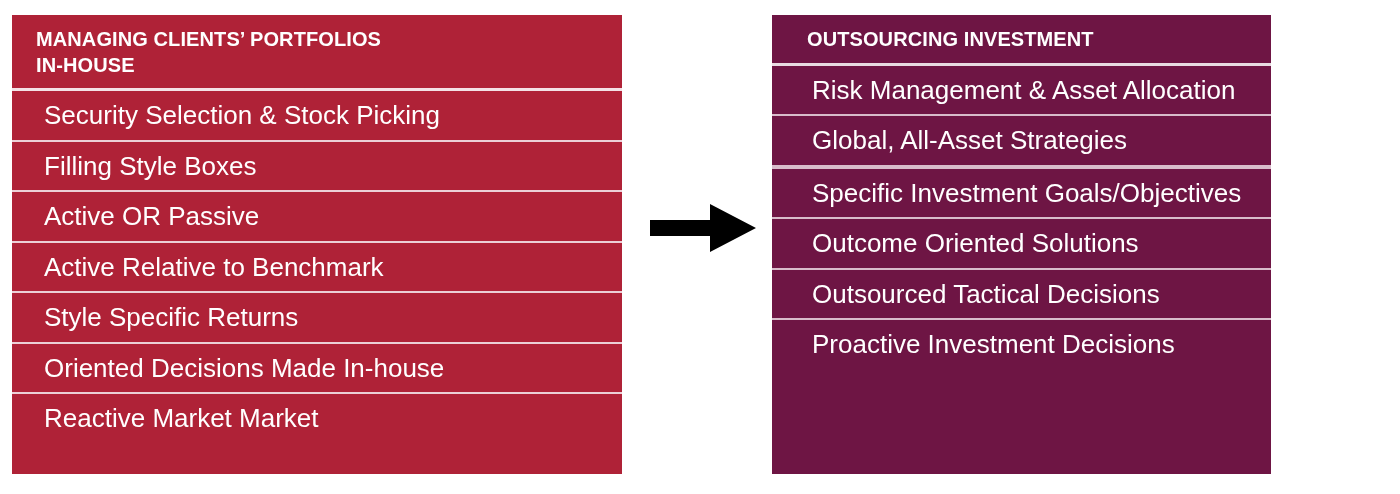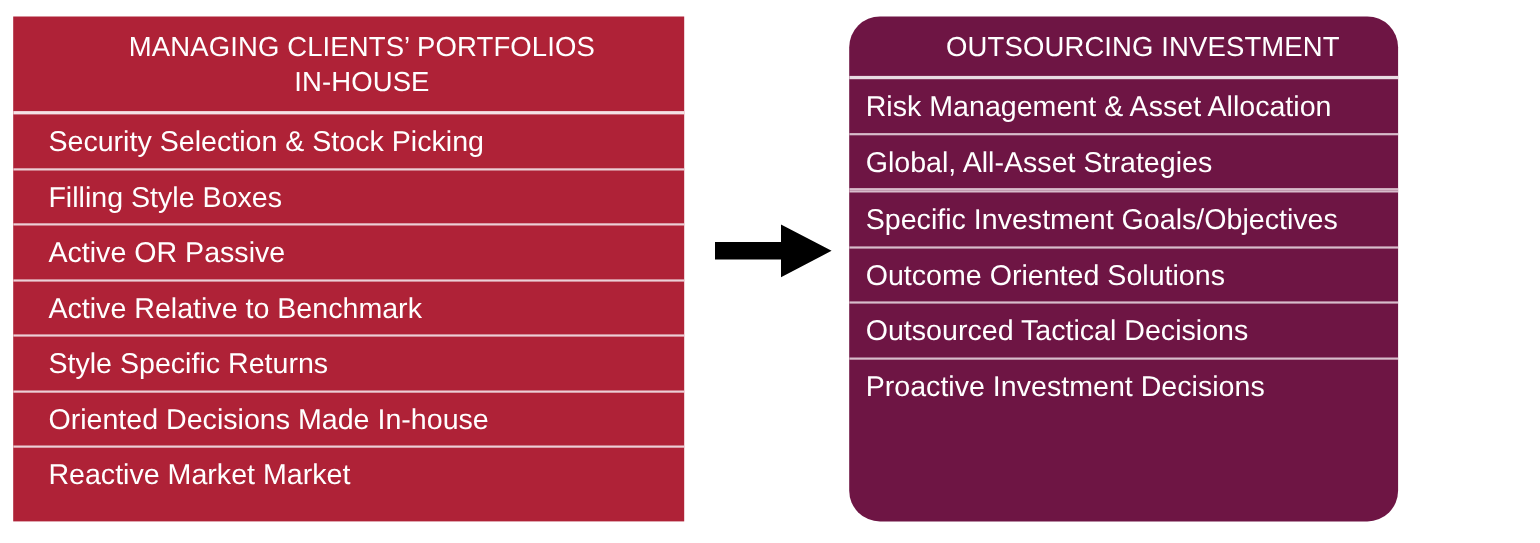--- a/index.html
+++ b/index.html
@@ -35,35 +35,33 @@
   .panel-left {
     left: 12px;
     width: 610px;
     background: #af2237;
   }
 
   .panel-right {
     left: 772px;
     width: 499px;
     background: #6e1544;
-    border-radius: 28px;
   }
 
   
   .panel-header {
     box-sizing: border-box;
     padding: 12px 0 10px 24px;
     color: #ffffff;
-    font-weight: normal;
-    font-size: 25px;
+    font-weight: bold;
+    font-size: 20px;
     line-height: 1.28;
     letter-spacing: 0.1px;
     text-transform: uppercase;
     position: relative;
-    text-align: center;
   }
   .panel-right .panel-header {
     padding-left: 35px;
   }
   .panel-header .hline {
     display: block;
     white-space: nowrap;
   }
 
   
@@ -90,21 +88,21 @@
     flex: 0 0 48.5px;
     display: flex;
     align-items: center;
     color: #ffffff;
     font-size: 26px;
     line-height: 1;
     padding-left: 32px;
     white-space: nowrap;
   }
   .panel-right .row {
-    padding-left: 15px;
+    padding-left: 40px;
   }
 
   .row-rule {
     height: 2px;
     flex: 0 0 2px;
     background: #eccfd6;
     width: 100%;
   }
   .panel-right .row-rule {
     background: #d8bccb;

